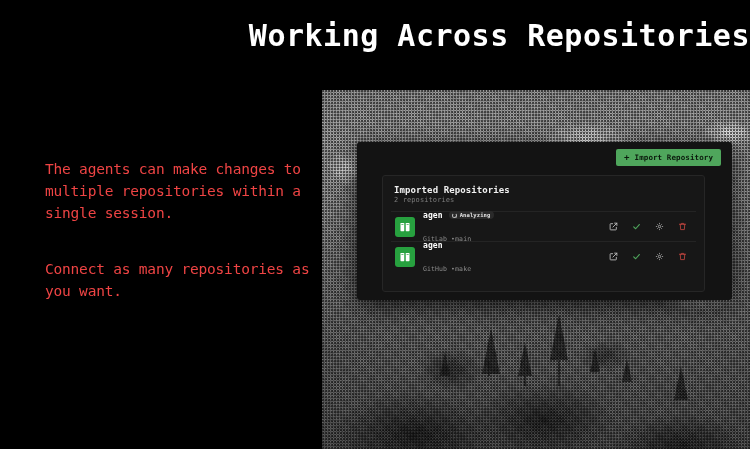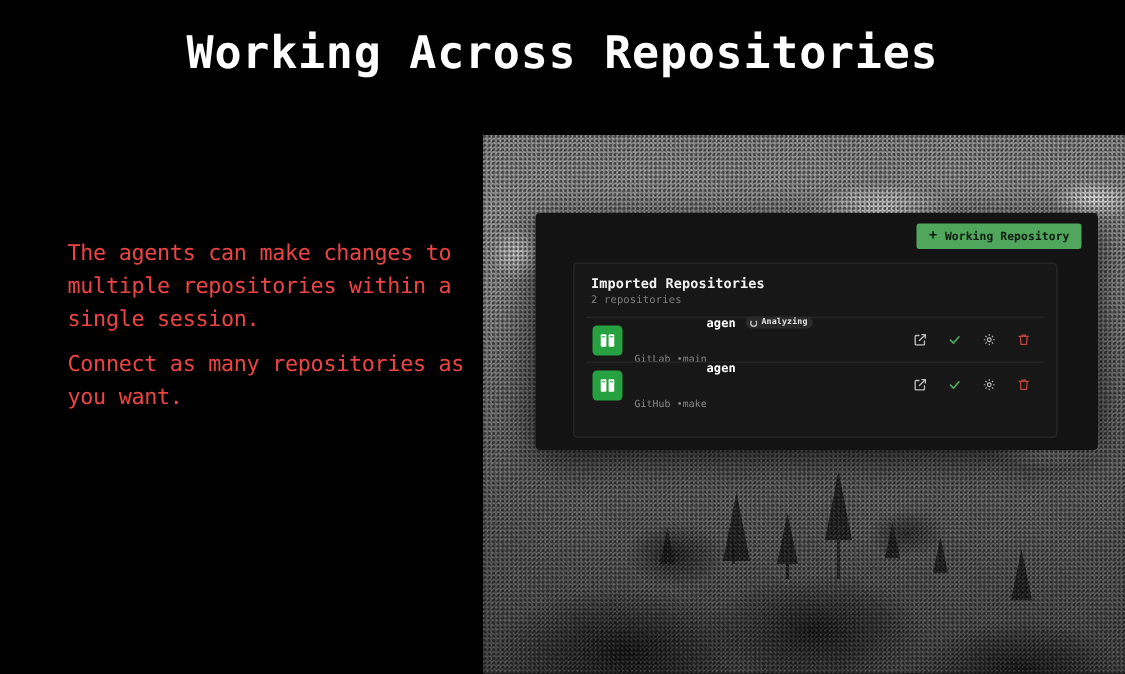--- a/index.html
+++ b/index.html
@@ -16,21 +16,21 @@
     font-family: "DejaVu Sans Mono", "Liberation Mono", monospace;
     color: #ffffff;
   }
 
   
   #page-title {
     position: absolute;
     top: 18px;
     left: 0;
     width: 750px;
-    text-align: center;
+    text-align: right;
     font-family: "DejaVu Sans Mono", "Liberation Mono", monospace;
     font-size: 30px;
     font-weight: 700;
     letter-spacing: 0.5px;
     color: #ffffff;
     white-space: nowrap;
   }
 
   
   #copy-column {
@@ -39,21 +39,21 @@
     top: 158px;
     width: 270px;
   }
   .copy-para {
     font-family: "DejaVu Sans Mono", "Liberation Mono", monospace;
     font-size: 14.5px;
     line-height: 22px;
     color: #ef4444;
     letter-spacing: -0.2px;
   }
-  .copy-para + .copy-para { margin-top: 8px; }
+  .copy-para + .copy-para { margin-top: 34px; }
 
   
   #screenshot-region {
     position: absolute;
     left: 322px;
     top: 90px;
     width: 428px;
     height: 359px;
     overflow: hidden;
     background: #6a6a6a;
@@ -237,21 +237,20 @@
     align-items: center;
     gap: 6px;
     height: 10px;
   }
   .repo-name {
     font-family: "DejaVu Sans Mono", "Liberation Mono", monospace;
     font-size: 8px;
     font-weight: 700;
     color: #ffffff;
     letter-spacing: 0.1px;
-    margin-left: 48px;
   }
   .status-badge {
     display: inline-flex;
     align-items: center;
     gap: 3px;
     padding: 1px 4px 1px 3px;
     background: #2a2a2a;
     border-radius: 7px;
     font-family: "DejaVu Sans Mono", "Liberation Mono", monospace;
     font-size: 5.5px;
@@ -326,21 +325,21 @@
   </div>
 
   <div id="grain"></div>
   <div id="halftone"></div>
 
   <div id="app-panel">
 
     <div id="panel-toolbar">
       <button id="import-repository-button">
         <span class="plus">+</span>
-        <span>Working Repository</span>
+        <span>Import Repository</span>
       </button>
     </div>
 
     <div id="repos-card">
 
       <div id="repos-card-header">
         <div id="repos-card-title">Imported Repositories</div>
         <div id="repos-card-count">2 repositories</div>
       </div>
 

